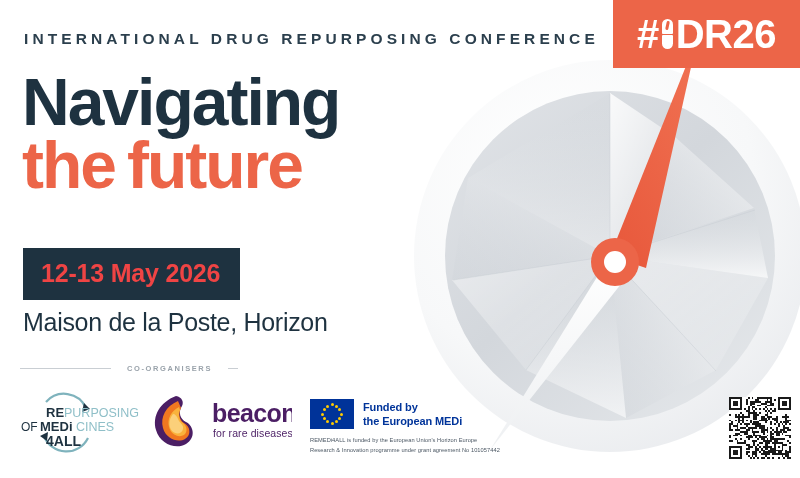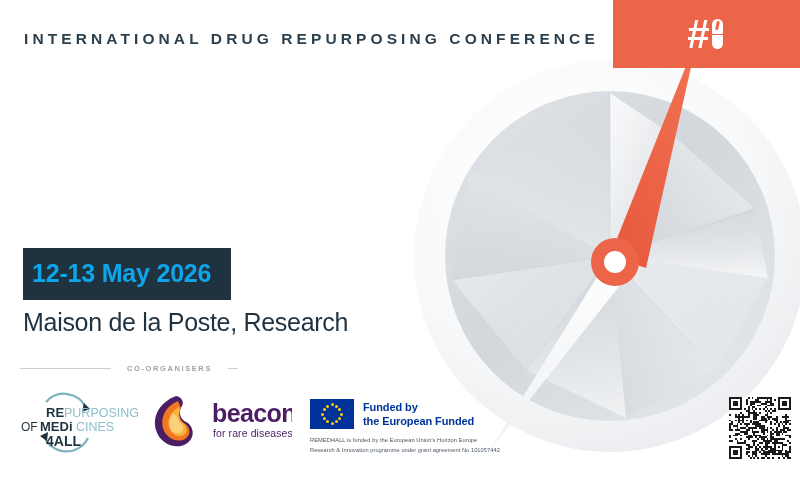--- a/index.html
+++ b/index.html
@@ -115,22 +115,22 @@
     margin-top: 2px;
   }
   #headline .line2 .w2 { margin-left: 12px; }
 
   
   #date-badge {
     position: absolute;
     left: 23px;
     top: 248px;
     background: #1e3240;
-    color: #0ea5e9;
-    padding: 11px 20px 12px 9px;
+    color: #ef4444;
+    padding: 11px 20px 12px 18px;
     font-size: 25px;
     font-weight: 700;
     letter-spacing: -0.2px;
   }
   #venue {
     position: absolute;
     left: 23px;
     top: 308px;
     font-size: 25px;
     font-weight: 500;
@@ -302,27 +302,32 @@
   <div id="kicker">INTERNATIONAL DRUG REPURPOSING CONFERENCE</div>
 
   <div id="hashtag-badge">
     <span class="tag-text">
         <span>#</span>
         <span class="pill-i">
           <span class="cap-top"></span>
           <span class="cap-bot"></span>
           <span class="cap-slit"></span>
         </span>
+        <span>DR26</span>
       </span>
   </div>
 
+  <div id="headline">
+    <span class="line1">Navigating</span>
+    <span class="line2"><span class="w1">the</span><span class="w2">future</span></span>
+  </div>
 
   <div id="date-badge">12-13 May 2026</div>
 
-  <div id="venue">Maison de la Poste, Research</div>
+  <div id="venue">Maison de la Poste, Horizon</div>
 
   <div id="coorg-divider">
     <span class="rule"></span>
     <span class="coorg-label">CO-ORGANISERS</span>
     <span class="rule short"></span>
   </div>
 
   <svg id="logo-remedi" viewBox="0 0 128 74" xmlns="http://www.w3.org/2000/svg">
 
     <g fill="none" stroke="#7fb3bd" stroke-width="2.2">
@@ -368,21 +373,21 @@
           <span class="star" style="left: 25.1px; top: 21.4674px;"></span>
           <span class="star" style="left: 20.5px; top: 22.7px;"></span>
           <span class="star" style="left: 15.9px; top: 21.4674px;"></span>
           <span class="star" style="left: 12.5326px; top: 18.1px;"></span>
           <span class="star" style="left: 11.3px; top: 13.5px;"></span>
           <span class="star" style="left: 12.5326px; top: 8.9px;"></span>
           <span class="star" style="left: 15.9px; top: 5.53257px;"></span>
         </div>
       <div id="eu-text">
         <div>Funded by</div>
-        <div>the European Funded</div>
+        <div>the European MEDi</div>
       </div>
     </div>
     <div id="eu-disclaimer">
       <div>REMEDi4ALL is funded by the European Union's Horizon Europe</div>
       <div>Research &amp; Innovation programme under grant agreement No 101057442</div>
     </div>
   </div>
 
   <svg id="qr-code" viewBox="0 0 33 33" xmlns="http://www.w3.org/2000/svg" shape-rendering="crispEdges">
     <rect width="33" height="33" fill="#ffffff"></rect>

